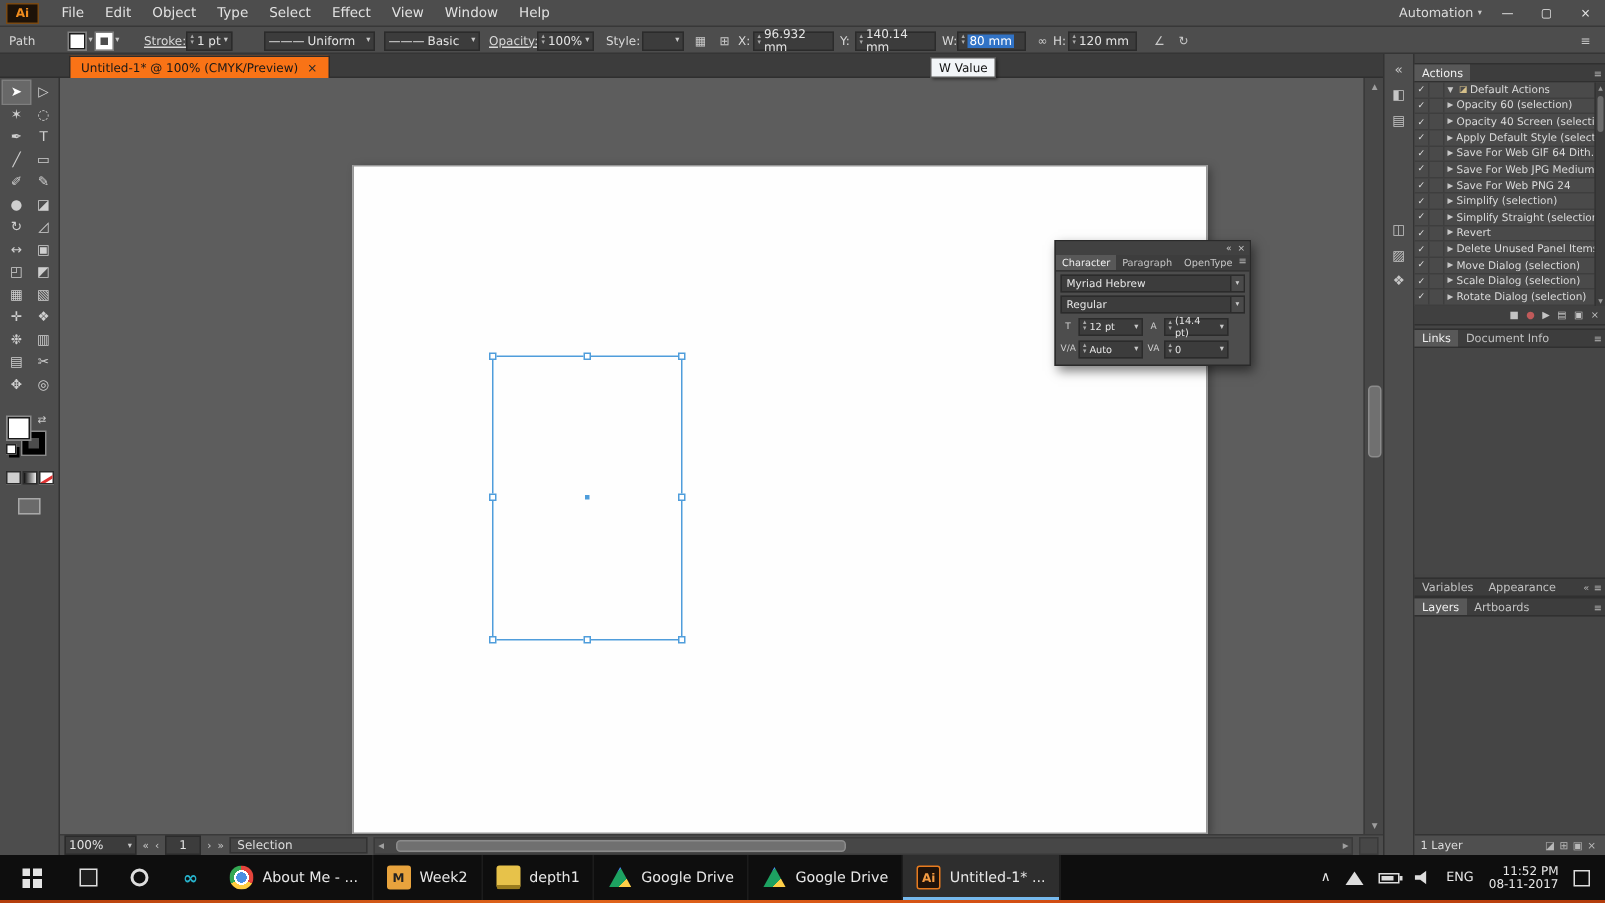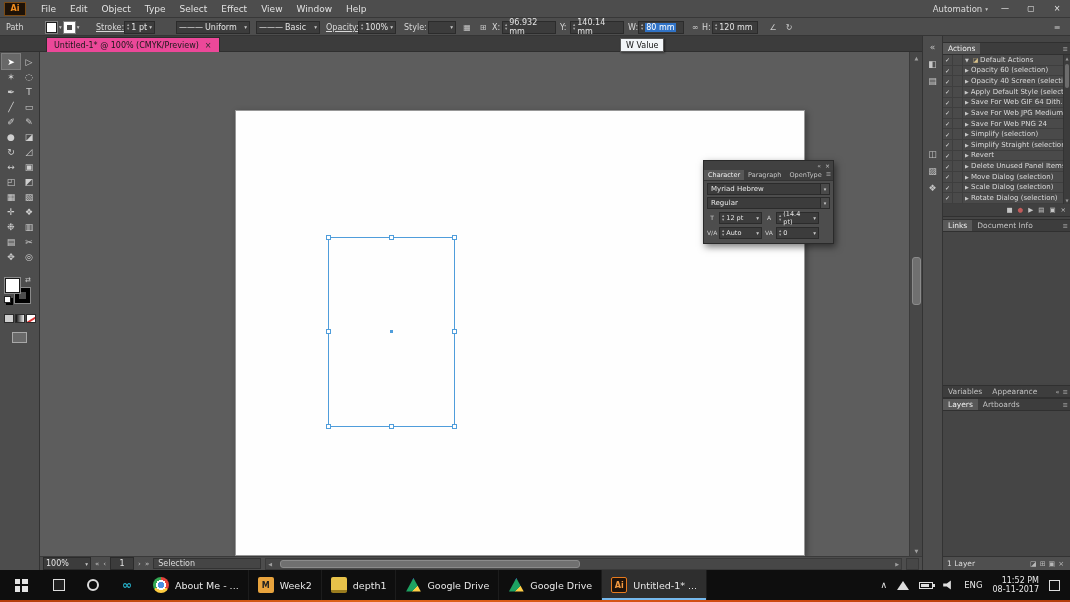--- a/index.html
+++ b/index.html
@@ -18,21 +18,21 @@
 .ul{text-decoration:underline}
 .fld{display:flex;align-items:center;background:#3c3c3c;border:1px solid #2b2b2b;height:13px;padding:0 2px;gap:2px;font-size:8px;color:#e4e4e4}
 .stp{display:flex;flex-direction:column;justify-content:center;line-height:3.6px;font-size:4.5px;color:#aaa}
 .da{font-size:5.5px;color:#c8c8c8}
 .sel{background:#3173c6;color:#fff;padding:0 1px}
 .swf{width:11px;height:11px;background:#fff;border:1px solid #1d1d1d;box-shadow:0 0 0 1px #808080}
 .sws{width:11px;height:11px;border:3px solid #fff;background:#4d4d4d;box-shadow:0 0 0 1px #808080}
 .icb{width:14px;height:14px;display:flex;align-items:center;justify-content:center;color:#c9c9c9;font-size:8px}
 
 #tabbar{position:absolute;left:0;top:36px;width:922px;height:16px;background:#3c3c3c;border-bottom:1px solid #2f2f2f}
-#doctab{position:absolute;left:46px;top:1px;height:15px;background:#ec4899;color:#181818;display:flex;align-items:center;gap:6px;padding:0 7px;font-size:8px;border:1px solid #2c2c2c;border-bottom:none}
+#doctab{position:absolute;left:46px;top:1px;height:15px;background:#f97316;color:#181818;display:flex;align-items:center;gap:6px;padding:0 7px;font-size:8px;border:1px solid #2c2c2c;border-bottom:none}
 #doctab .x{color:#2a2a2a;font-size:8px}
 #tooltip{position:absolute;left:620px;top:38px;height:14px;background:#f2f5f8;border:1px solid #565656;color:#111;font-size:8px;display:flex;align-items:center;padding:0 5px;z-index:60;box-shadow:1px 1px 2px rgba(0,0,0,.45)}
 
 #toolbar{position:absolute;left:0;top:52px;width:40px;height:518px;background:#4d4d4d;border-right:1px solid #333}
 #tools{position:absolute;left:2px;top:2px;width:36px;display:grid;grid-template-columns:18px 18px}
 .tool{height:15px;display:flex;align-items:center;justify-content:center;font-size:9px;color:#cfcfcf}
 .tool.on{background:#686868;outline:1px solid #7e7e7e;color:#fff}
 #swatchbox{position:absolute;left:5px;top:226px;width:30px;height:28px}
 #fillsw{position:absolute;left:0;top:0;width:15px;height:15px;background:#fff;border:1px solid #1a1a1a;box-shadow:0 0 0 1px #8a8a8a;z-index:2}
 #strokesw{position:absolute;left:10px;top:10px;width:15px;height:15px;border:4px solid #000;background:#4d4d4d;box-shadow:0 0 0 1px #8a8a8a}
@@ -51,21 +51,21 @@
 .h{position:absolute;width:5px;height:5px;background:#fff;border:1px solid #4f9ddb}
 .h.tl{left:-3px;top:-3px}.h.tm{left:calc(50% - 3px);top:-3px}.h.tr{right:-3px;top:-3px}
 .h.ml{left:-3px;top:calc(50% - 3px)}.h.mr{right:-3px;top:calc(50% - 3px)}
 .h.bl{left:-3px;bottom:-3px}.h.bm{left:calc(50% - 3px);bottom:-3px}.h.br{right:-3px;bottom:-3px}
 #centerpt{position:absolute;left:calc(50% - 2px);top:calc(50% - 2px);width:3px;height:3px;background:#4f9ddb}
 #vscroll{position:absolute;right:0;top:0;width:13px;height:504px;background:#474747;border-left:1px solid #3a3a3a}
 #vscroll .ar{position:absolute;left:0;width:13px;height:11px;display:flex;align-items:center;justify-content:center;font-size:5px;color:#9f9f9f}
 #vthumb{position:absolute;left:2px;top:205px;width:9px;height:48px;background:#707070;border:1px solid #8b8b8b;border-radius:3px}
 
 #statusbar{position:absolute;left:40px;top:556px;width:882px;height:14px;background:#4d4d4d;border-top:1px solid #3a3a3a;display:flex;align-items:center;gap:4px;padding:0 3px;font-size:8px}
-#statbox{width:108px;height:11px;background:#454545;border:1px solid #333;display:flex;align-items:center;padding:0 4px;font-size:8px}
+#statbox{width:92px;height:11px;background:#454545;border:1px solid #333;display:flex;align-items:center;padding:0 4px;font-size:8px}
 .navi{font-size:7px;color:#c6c6c6}
 #hscroll{flex:1;height:12px;background:#474747;border:1px solid #3a3a3a;position:relative;display:flex;align-items:center;justify-content:space-between;font-size:5px;color:#9f9f9f;padding:0 2px}
 #hthumb{position:absolute;left:14px;top:1px;width:300px;height:8px;background:#707070;border:1px solid #8b8b8b;border-radius:3px}
 #sbcorner{width:13px;height:12px;background:#474747;border:1px solid #3a3a3a}
 
 #dockstrip{position:absolute;left:922px;top:36px;width:20px;height:534px;background:#4d4d4d;border-left:1px solid #333;display:flex;flex-direction:column;align-items:center;padding-top:2px;font-size:9px;color:#c6c6c6}
 #dockstrip .di{height:17px;display:flex;align-items:center}
 #dockstrip .gap{height:56px}
 
 #panels{position:absolute;left:942px;top:36px;width:128px;height:534px;background:#454545;border-left:1px solid #333}

